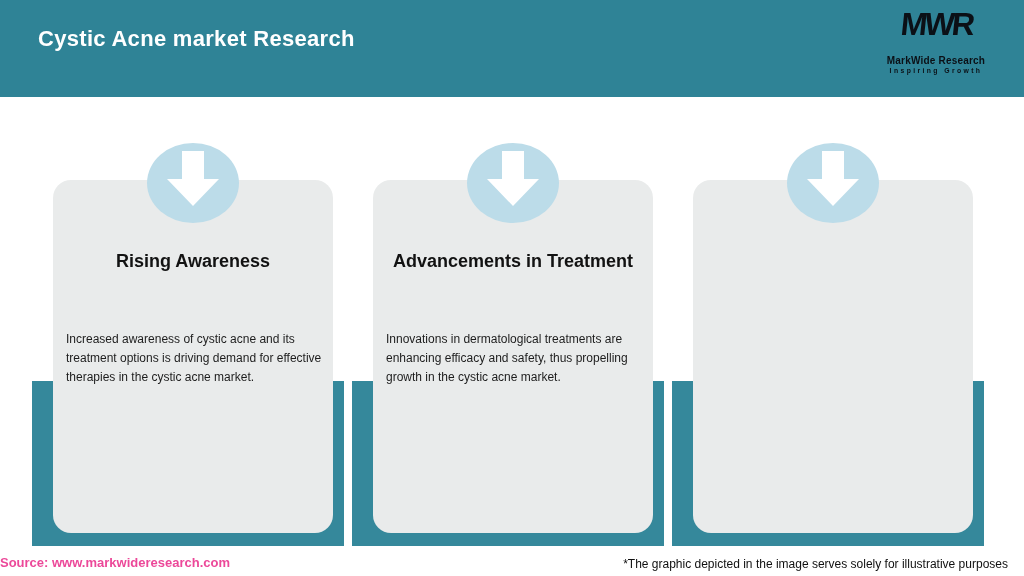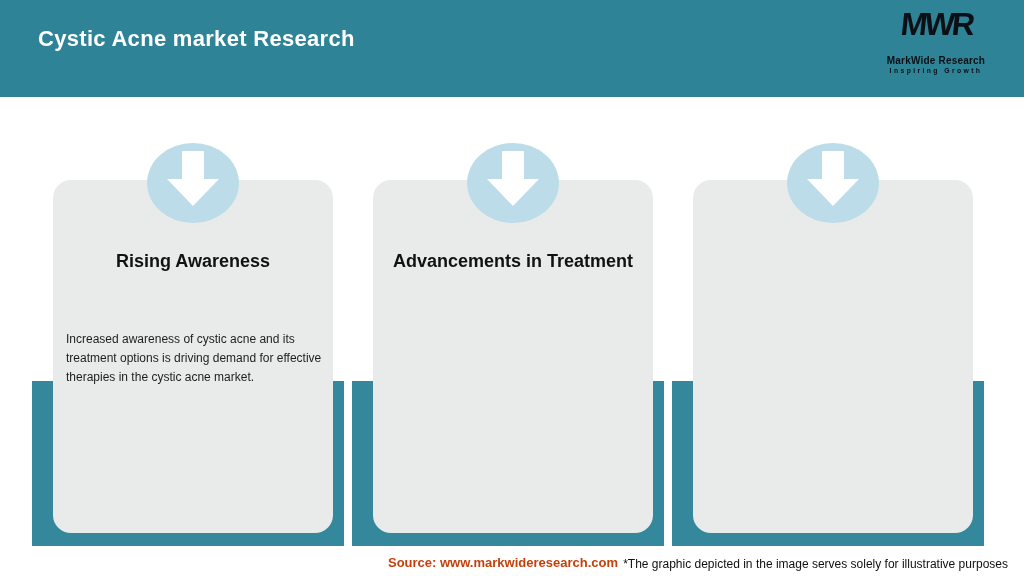--- a/index.html
+++ b/index.html
@@ -53,22 +53,22 @@
     position:absolute; top:108px; left:0; right:0; z-index:2;
     text-align:center; font-size:18px; font-weight:bold; color:#121212;
   }
   .card-desc {
     position:absolute; top:187px; left:13px; right:9px; z-index:2;
     font-size:12px; line-height:19px; color:#1d1d1d;
   }
 
   
   .source {
-    position:absolute; left:0; right:18px; top:555px; text-align:center;
-    font-size:13px; font-weight:bold; color:#c2410c;
+    position:absolute; left:0; right:18px; top:555px; text-align:left;
+    font-size:13px; font-weight:bold; color:#ec4899;
   }
   .disclaimer {
     position:absolute; right:16px; top:557px;
     font-size:12px; color:#101010;
   }
 </style>
 </head>
 <body>
 
 <div class="header">
@@ -94,20 +94,21 @@
 
 <div class="card-group" id="group-2">
   <div class="backing"></div>
   <div class="card"></div>
   <div class="circle">
     <svg viewBox="0 0 92 80" xmlns="http://www.w3.org/2000/svg">
       <polygon points="35,8 57,8 57,36 72,36 46,63 20,36 35,36" fill="#ffffff"></polygon>
     </svg>
   </div>
   <div class="card-title">Advancements in Treatment</div>
+  <div class="card-desc">Innovations in dermatological treatments are enhancing efficacy and safety, thus propelling growth in the cystic acne market.</div>
 </div>
 
 <div class="card-group" id="group-3">
   <div class="backing"></div>
   <div class="card"></div>
   <div class="circle">
     <svg viewBox="0 0 92 80" xmlns="http://www.w3.org/2000/svg">
       <polygon points="35,8 57,8 57,36 72,36 46,63 20,36 35,36" fill="#ffffff"></polygon>
     </svg>
   </div>

